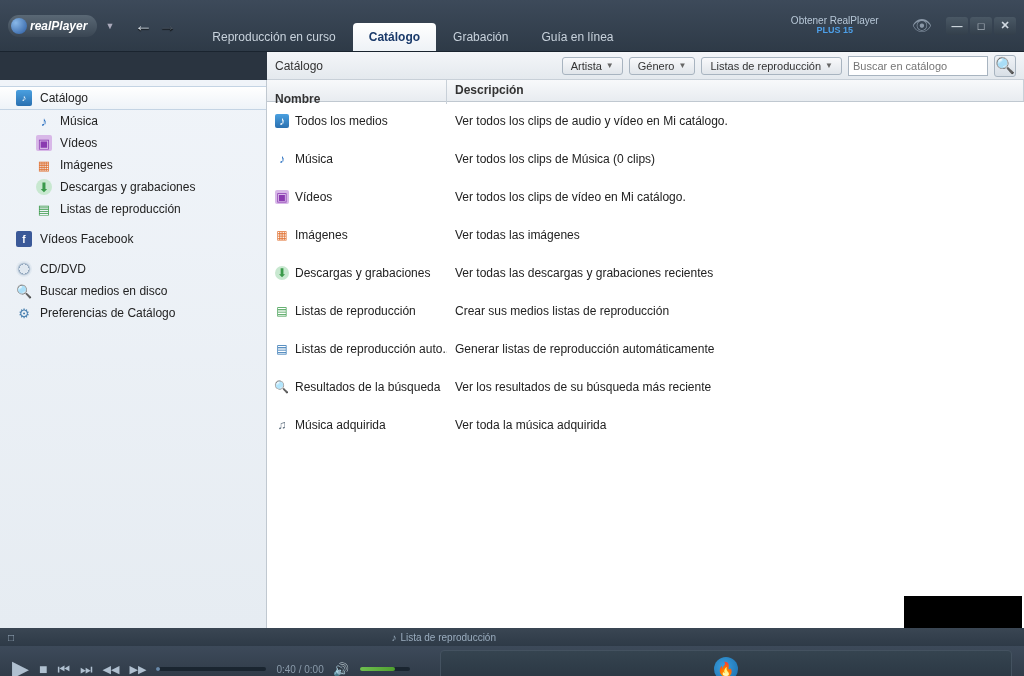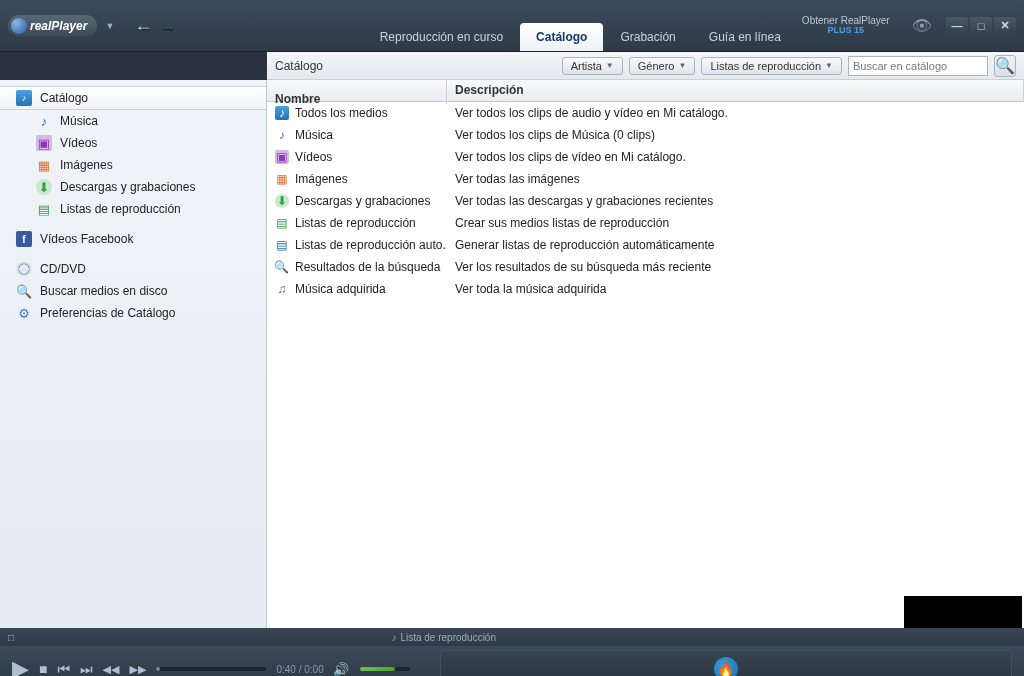--- a/index.html
+++ b/index.html
@@ -19,30 +19,30 @@
 }
 .logo::before {
   content: ""; position: absolute; left: 3px; top: 3px; width: 16px; height: 16px;
   background: radial-gradient(circle at 30% 30%, #89b8e8, #2a5a9f);
   border-radius: 50%;
 }
 .dropdown-arrow { color: #aab; font-size: 9px; margin-left: 4px; cursor: pointer; }
 .nav-arrows { display: flex; gap: 6px; margin: 0 16px; }
 .nav-arrow { color: #d0d8e0; font-size: 18px; cursor: pointer; text-shadow: 0 1px 1px #000; }
 .nav-arrow.disabled { color: #4a5560; cursor: default; }
-.tabs { display: flex; height: 100%; align-items: flex-end; flex: 1; justify-content: flex-end; }
+.tabs { display: flex; height: 100%; align-items: flex-end; flex: 1; }
 .tab {
   padding: 7px 16px; color: #c8d2dc; font-size: 12px; cursor: pointer;
   border-radius: 4px 4px 0 0; margin-right: 1px;
 }
 .tab.active {
   background: linear-gradient(to bottom, #fff, #eef2f6);
   color: #1a3a6a; font-weight: bold;
 }
-.upgrade { color: #b8c8d8; font-size: 10px; text-align: center; line-height: 1.1; margin-right: 8px; }
+.upgrade { color: #b8c8d8; font-size: 10px; text-align: center; line-height: 1.1; margin-right: 19px; }
 .upgrade .plus { color: #4d9fe8; font-weight: bold; font-size: 9px; }
 .eye-icon { color: #8a98a8; font-size: 16px; margin: 0 10px; cursor: pointer; }
 .win-controls { display: flex; gap: 2px; }
 .win-btn {
   width: 22px; height: 18px; background: linear-gradient(to bottom, #4a5865, #333f4b);
   border-radius: 3px; color: #d0d8e0; font-size: 11px; display: flex;
   align-items: center; justify-content: center; cursor: pointer; font-weight: bold;
 }
 
 .toolbar {
@@ -89,21 +89,21 @@
 .headers {
   display: flex; background: linear-gradient(to bottom, #f8f9fb, #e8ecf0);
   border-bottom: 1px solid #c0c8d0; height: 22px; font-size: 12px;
   font-weight: bold; color: #333;
 }
 .col-name { width: 180px; padding: 12px 8px; border-right: 1px solid #c8d0d8; }
 .col-desc { flex: 1; padding: 3px 8px; border-right: 1px solid #c8d0d8; }
 .rows { flex: 1; overflow-y: auto; }
 .row { display: flex; font-size: 12px; color: #222; padding: 1px 0; cursor: pointer; }
 .row .c1 { width: 180px; padding: 1px 8px; display: flex; align-items: center; gap: 6px; white-space: nowrap; overflow: hidden; }
-.row .c2 { flex: 1; padding: 3px 8px; }
+.row .c2 { flex: 1; padding: 11px 8px; }
 .row-icon { width: 14px; height: 14px; display: inline-flex; align-items: center; justify-content: center; font-size: 12px; flex-shrink: 0; }
 
 .statusbar {
   height: 18px; background: linear-gradient(to bottom, #3a4653, #2e3a47);
   display: flex; align-items: center; padding: 0 8px; font-size: 10px;
   color: #9aacbe; justify-content: space-between;
 }
 .sb-left { display: flex; align-items: center; gap: 6px; }
 .sb-right { display: flex; align-items: center; gap: 4px; margin-right: 520px; }
 

